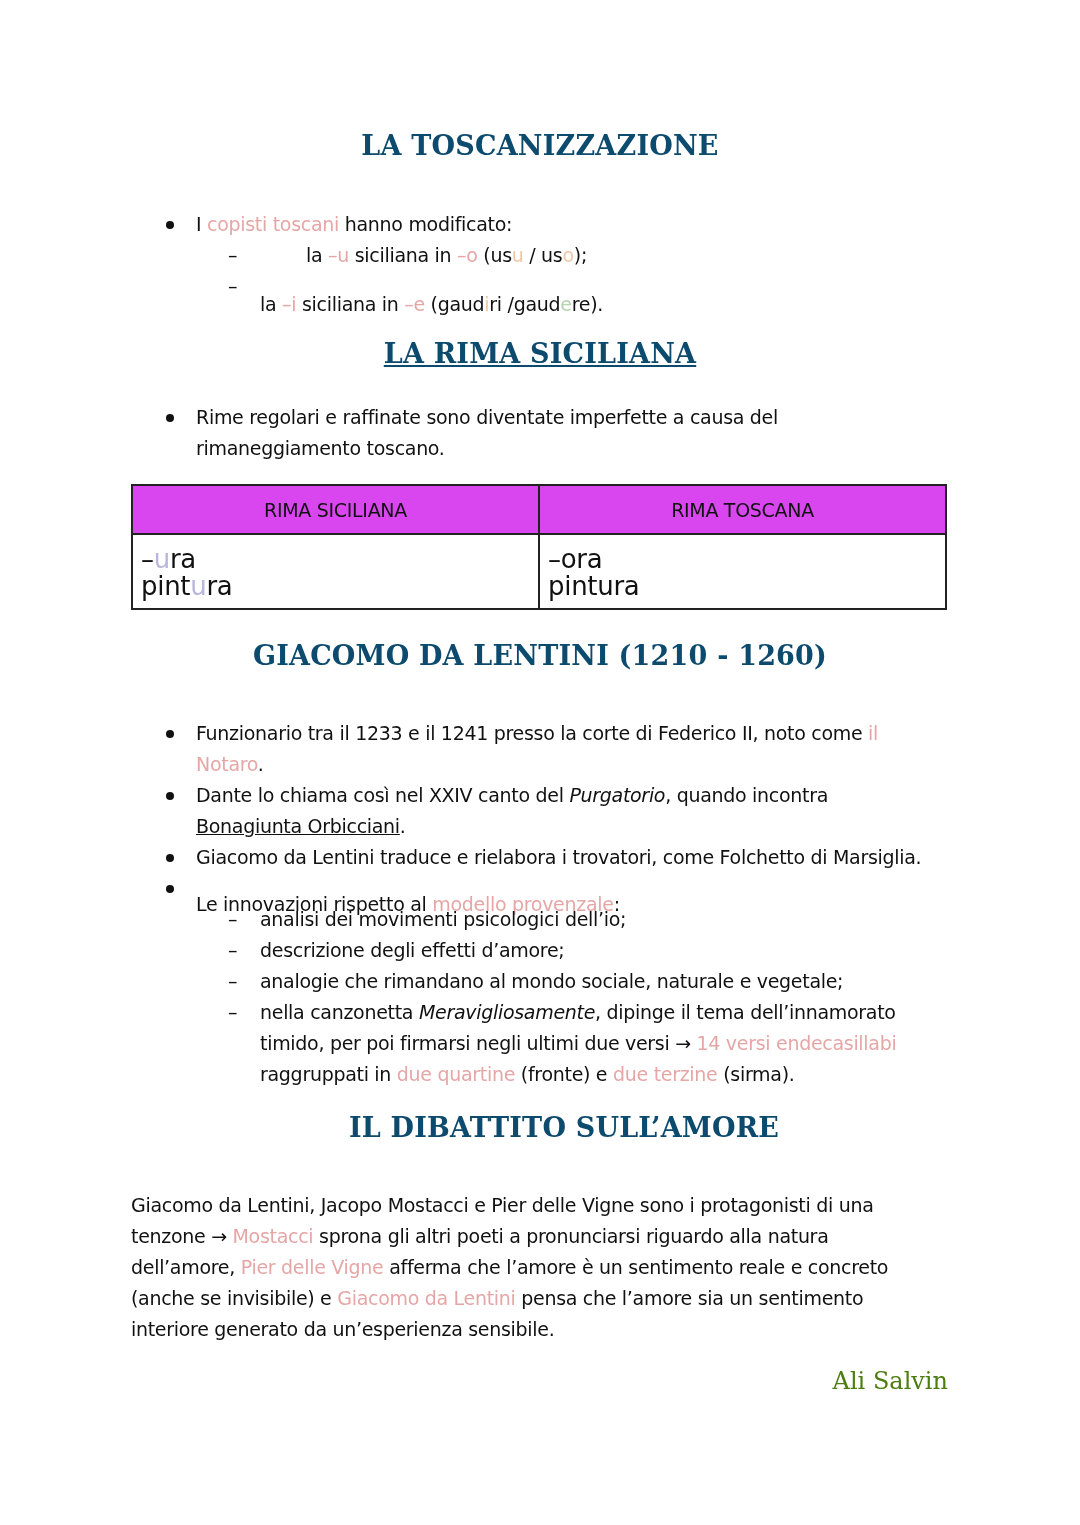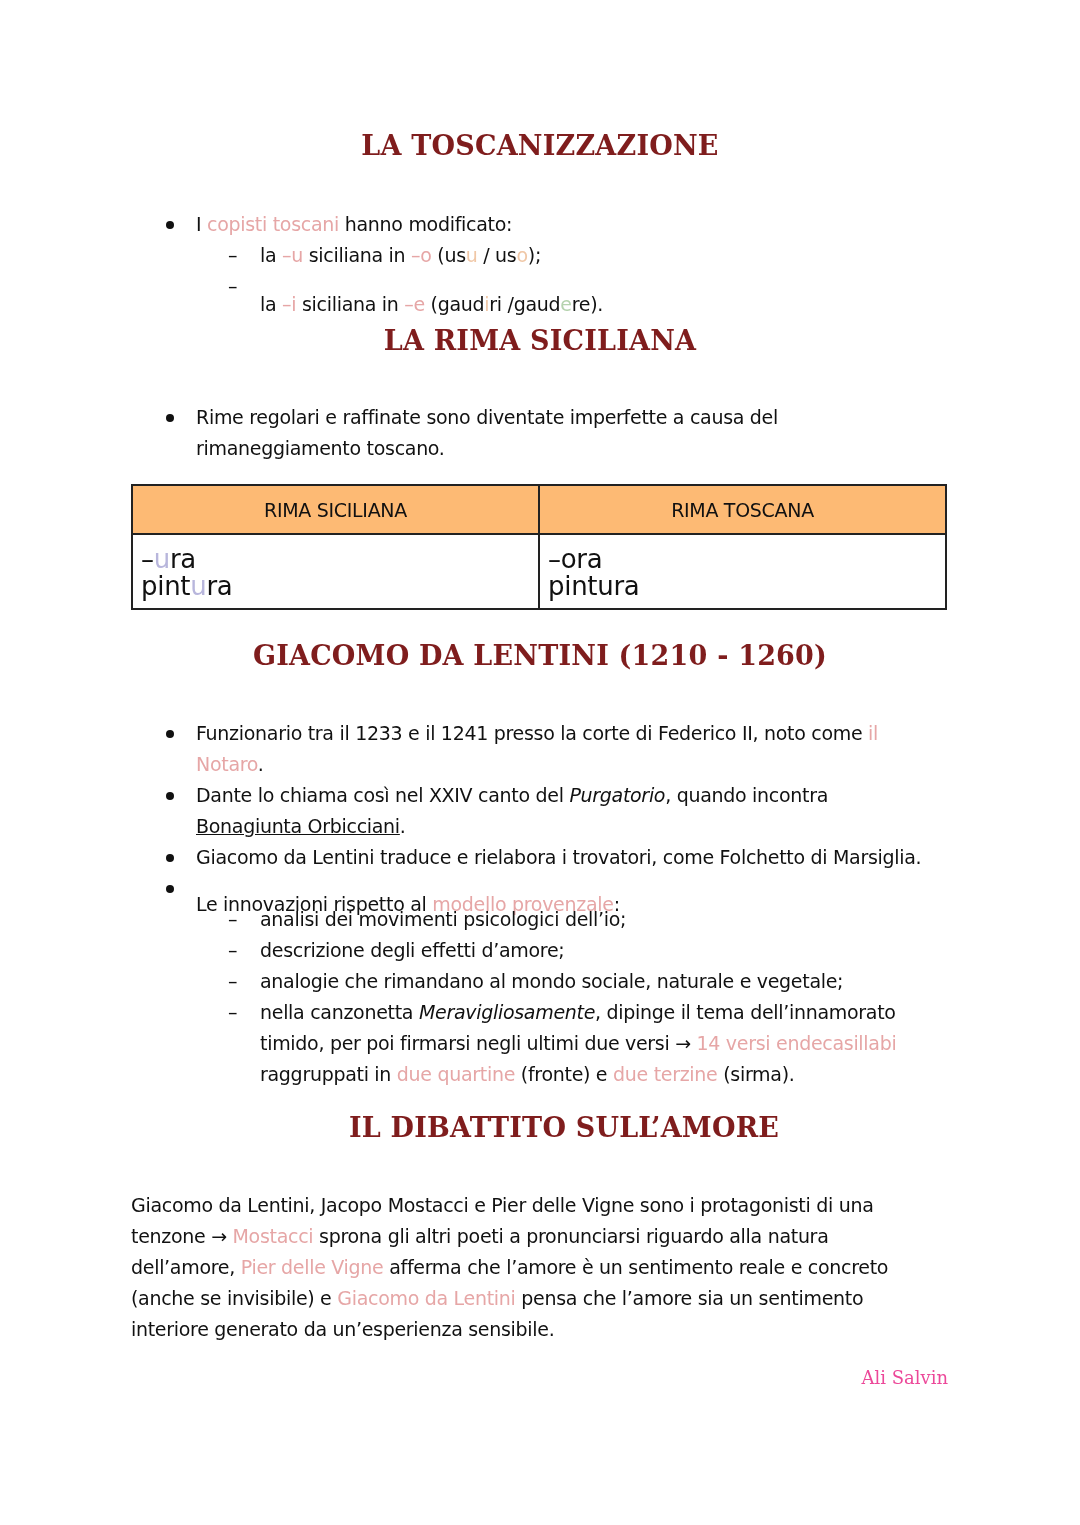--- a/index.html
+++ b/index.html
@@ -1,64 +1,64 @@
 <!DOCTYPE html>
 <html><head>
   <meta charset="utf-8">
   <style>
     html, body { margin: 0; padding: 0; background: #ffffff; }
     body { width: 1080px; height: 1525px; position: relative; overflow: hidden;
            font-family: "DejaVu Sans", sans-serif; color: #111; }
     .page { position: absolute; left: 0; top: 0; width: 1080px; height: 1525px; }
     .h { position: absolute; left: 0; width: 1080px; text-align: center;
-         font-family: "DejaVu Serif", serif; font-weight: bold; color: #7f1d1d;
+         font-family: "DejaVu Serif", serif; font-weight: bold; color: #0c4a6e;
          font-size: 27px; letter-spacing: 0.2px; }
     .txt { font-size: 19px; line-height: 31px; letter-spacing: -0.3px; margin-top: 12px; }
     .bullet { position: absolute; }
     .bullet .dot { position: absolute; left: 0; top: 12px; width: 8px; height: 8px; border-radius: 50%; background: #111; }
     .bullet .body { position: absolute; left: 30px; }
     .dash { position: absolute; }
     .dash .mark { position: absolute; left: 0; top: 0; }
     .dash .body { position: absolute; left: 32px; }
     .pink { color: #e6a6a6; }
     .peach { color: #f0c7a6; }
     .lav { color: #b8b6dc; }
     .green { color: #b5d3ae; }
     .ul { text-decoration: underline; }
     table.rima { position: absolute; left: 131px; top: 484px; width: 816px; border-collapse: collapse; }
-    table.rima th { background: #fdba74; font-weight: normal; height: 45px; border: 2px solid #222;
+    table.rima th { background: #d946ef; font-weight: normal; height: 45px; border: 2px solid #222;
                      font-size: 19px; letter-spacing: -0.3px; width: 50%; }
     table.rima td { border: 2px solid #222; vertical-align: top; padding: 11px 8px 8px 8px;
                     font-size: 26px; line-height: 27px; height: 52px; letter-spacing: -0.3px; }
-    .sign { position: absolute; right: 132px; top: 1367px; font-family: "DejaVu Serif", serif; font-size: 18px; color: #ec4899; }
+    .sign { position: absolute; right: 132px; top: 1367px; font-family: "DejaVu Serif", serif; font-size: 24px; color: #4d7c0f; }
     .para { position: absolute; left: 131px; top: 1178px; width: 800px; }
   </style>
 </head>
 <body>
 
 <div class="page">
 
   <div class="h" style="top:130px;">LA TOSCANIZZAZIONE</div>
 
   <div class="bullet txt" style="left:166px; top:197px;">
     <span class="dot"></span>
     <span class="body" style="white-space:nowrap;"><span>I </span><span class="pink">copisti toscani</span><span> hanno modificato:</span></span>
   </div>
 
   <div class="dash txt" style="left:228px; top:228px;">
     <span class="mark">–</span>
-    <span class="body" style="white-space:nowrap;"><span>la </span><span class="pink">–u</span><span> siciliana in </span><span class="pink">–o</span><span> (us</span><span class="peach">u</span><span> / us</span><span class="peach">o</span><span>);</span></span>
+    <span class="body" style="white-space:nowrap;margin-left:46px;"><span>la </span><span class="pink">–u</span><span> siciliana in </span><span class="pink">–o</span><span> (us</span><span class="peach">u</span><span> / us</span><span class="peach">o</span><span>);</span></span>
   </div>
 
   <div class="dash txt" style="left:228px; top:259px;">
     <span class="mark">–</span>
     <span class="body" style="white-space:nowrap;margin-top:18px;"><span>la </span><span class="pink">–i</span><span> siciliana in </span><span class="pink">–e</span><span> (gaud</span><span class="peach">i</span><span>ri /gaud</span><span class="green">e</span><span>re).</span></span>
   </div>
 
-  <div class="h" style="top:325px;">LA RIMA SICILIANA</div>
+  <div class="h" style="top:338px;text-decoration:underline;">LA RIMA SICILIANA</div>
 
   <div class="bullet txt" style="left:166px; top:390px;">
     <span class="dot"></span>
     <span class="body" style="white-space:nowrap;">
       <span>Rime regolari e raffinate sono diventate imperfette a causa del</span><br>
       <span>rimaneggiamento toscano.</span>
     </span>
   </div>
 
   <table class="rima">

